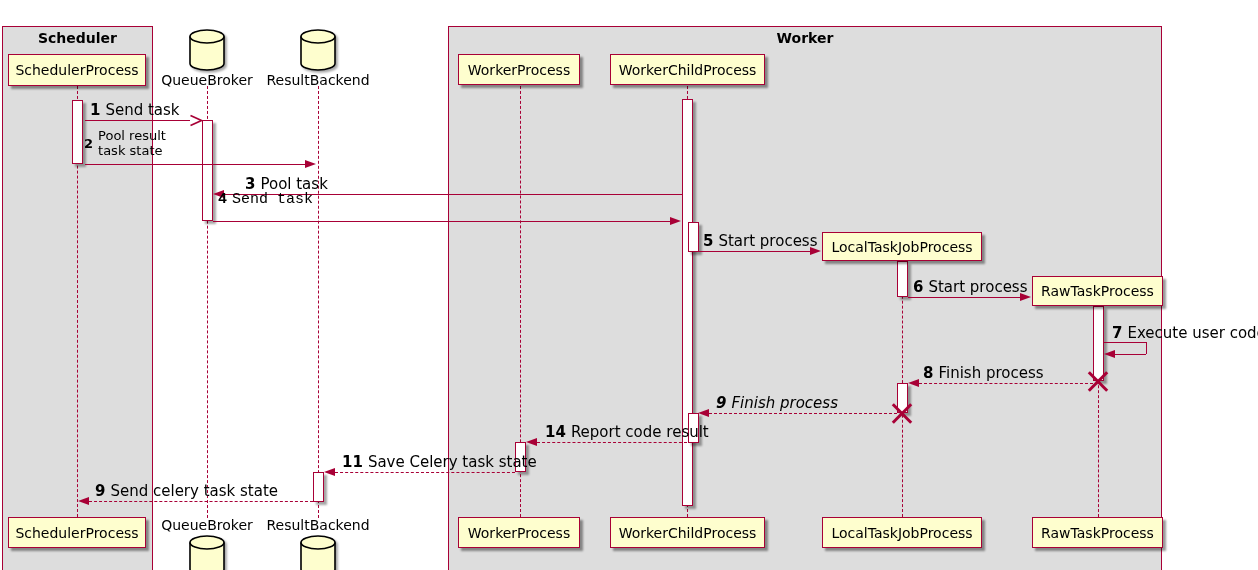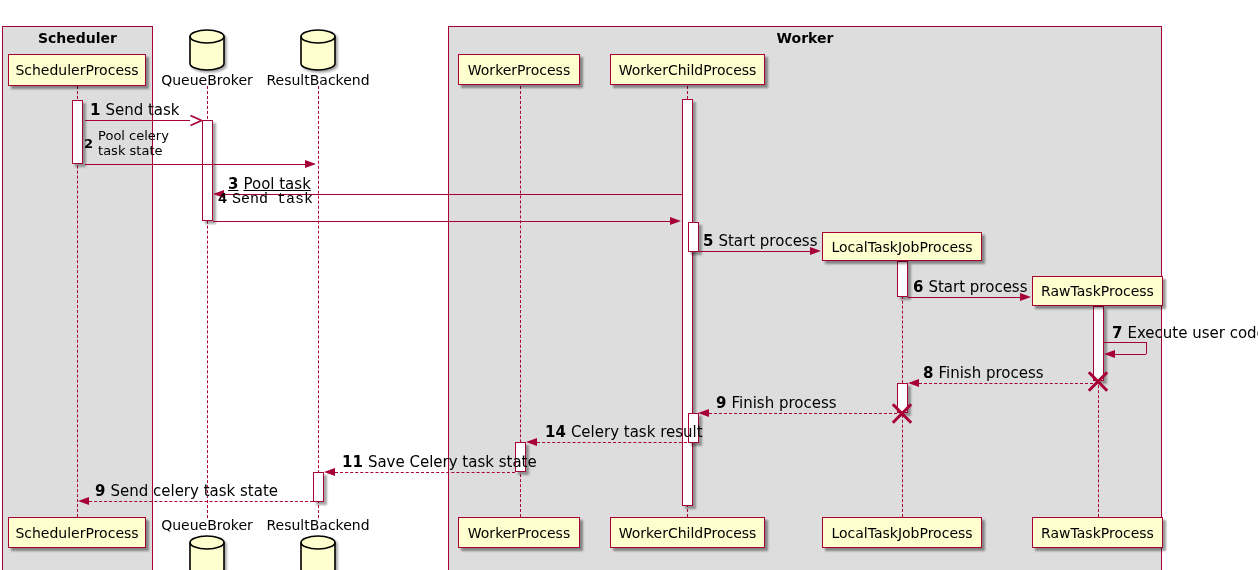--- a/index.html
+++ b/index.html
@@ -114,28 +114,28 @@
   </svg>
   <div class="mlabel" style="left:90px; top:79px;">
     <b>1</b><span>Send task</span>
   </div>
 
   <div class="sline" style="left:85px; top:140px; width:220px;"></div>
   <div class="ah-r" style="left:305px; top:136px;"></div>
   <div class="m2wrap" style="left:84px; top:104px;">
     <b>2</b>
     <div>
-      <div>Pool celery</div>
+      <div>Pool result</div>
       <div>task state</div>
     </div>
   </div>
 
   <div class="ah-l" style="left:213px; top:166px;"></div>
   <div class="sline" style="left:224px; top:170px; width:458px;"></div>
-  <div class="mlabel" style="left:228px; top:153px;text-decoration:underline;">
+  <div class="mlabel" style="left:245px; top:153px;">
     <b>3</b><span>Pool task</span>
   </div>
 
   <div class="sline" style="left:213px; top:197px; width:457px;"></div>
   <div class="ah-r" style="left:670px; top:193px;"></div>
   <div class="mlabel" style="left:218px; top:169px;font-family:Liberation Mono, monospace;">
     <b>4</b><span>Send task</span>
   </div>
 
   <div class="sline" style="left:699px; top:227px; width:112px;"></div>
@@ -160,29 +160,29 @@
 
   <div class="ah-l" style="left:908px; top:355px;"></div>
   <div class="dline" style="left:919px; top:359px; width:174px;"></div>
   <div class="mlabel" style="left:923px; top:342px;">
     <b>8</b><span>Finish process</span>
   </div>
   <div class="xmark" style="left:1087px; top:346px;"></div>
 
   <div class="ah-l" style="left:698px; top:385px;"></div>
   <div class="dline" style="left:709px; top:389px; width:188px;"></div>
-  <div class="mlabel" style="left:716px; top:372px;">
+  <div class="mlabel" style="left:716px; top:372px;font-style:italic;">
     <b>9</b><span>Finish process</span>
   </div>
   <div class="xmark" style="left:891px; top:378px;"></div>
 
   <div class="ah-l" style="left:526px; top:414px;"></div>
   <div class="dline" style="left:537px; top:418px; width:150px;"></div>
   <div class="mlabel" style="left:545px; top:401px;">
-    <b>14</b><span>Celery task result</span>
+    <b>14</b><span>Report code result</span>
   </div>
 
   <div class="ah-l" style="left:324px; top:444px;"></div>
   <div class="dline" style="left:335px; top:448px; width:180px;"></div>
   <div class="mlabel" style="left:342px; top:431px;">
     <b>11</b><span>Save Celery task state</span>
   </div>
 
   <div class="ah-l" style="left:78px; top:473px;"></div>
   <div class="dline" style="left:89px; top:477px; width:224px;"></div>

